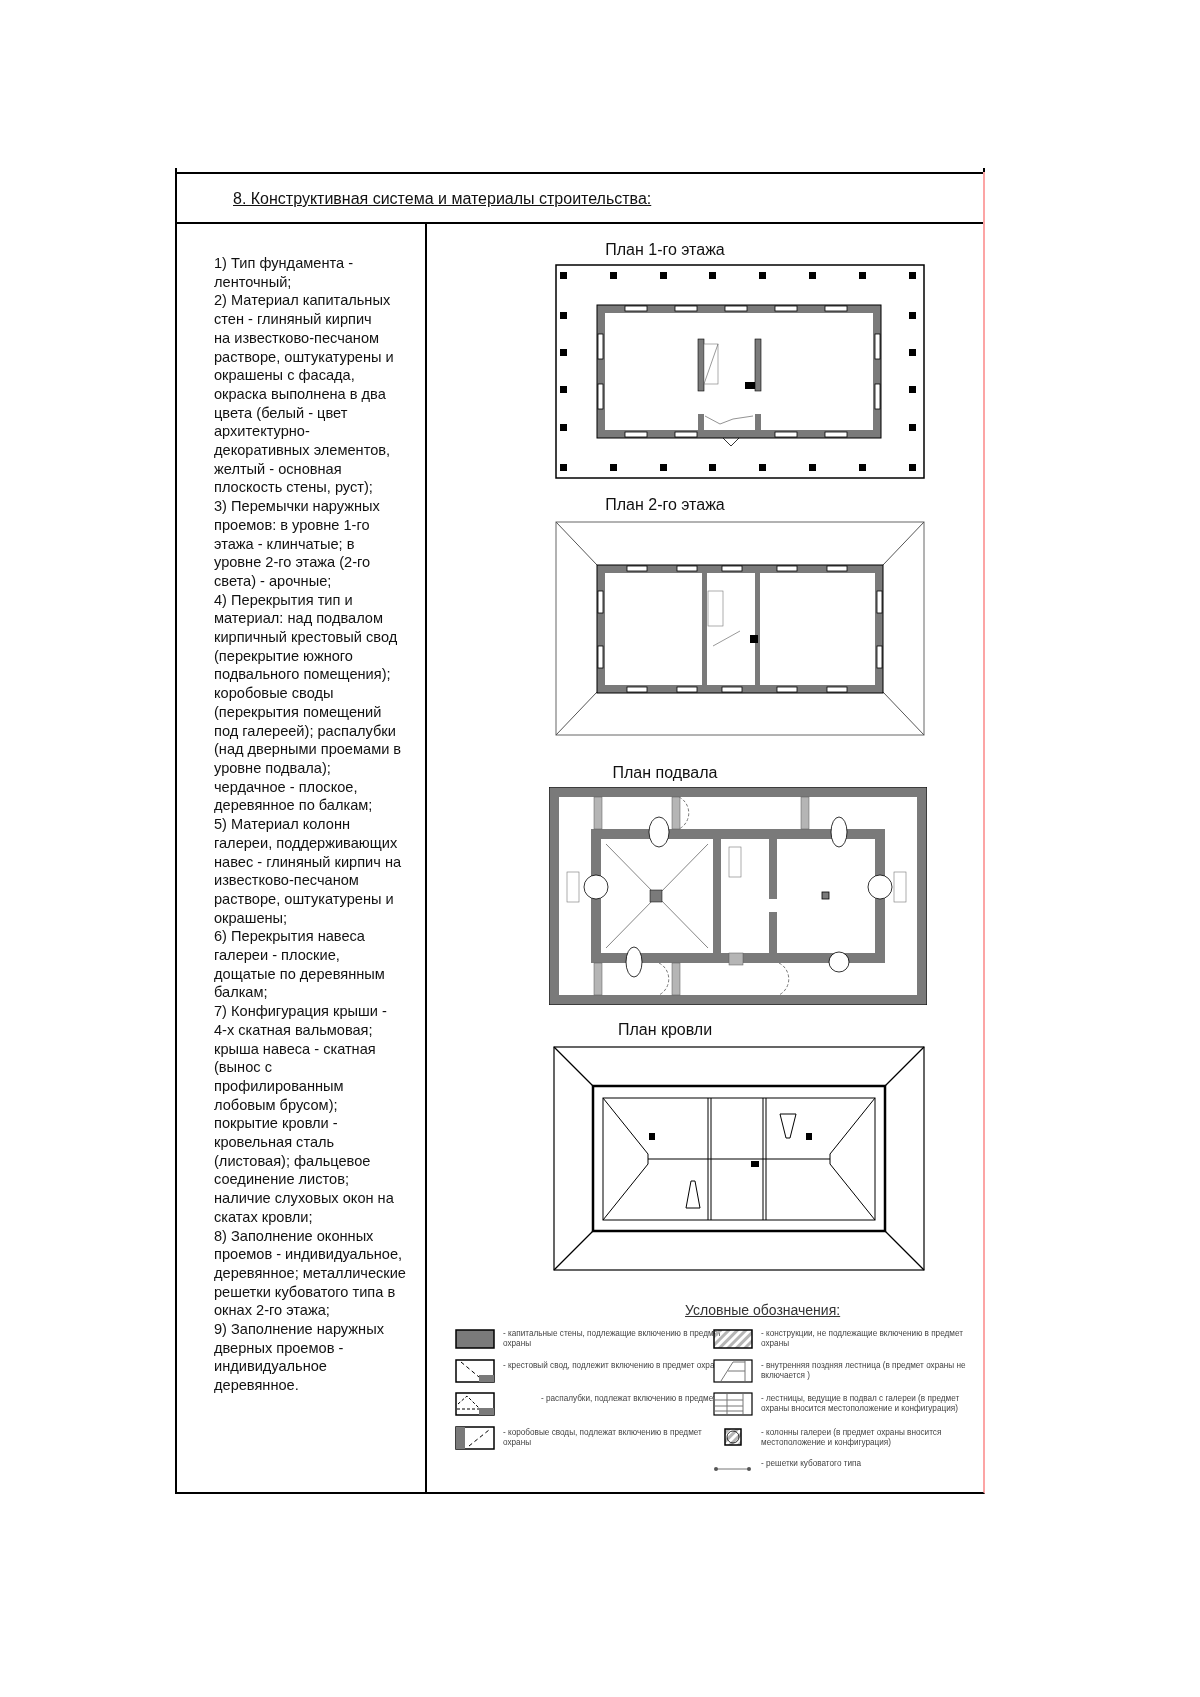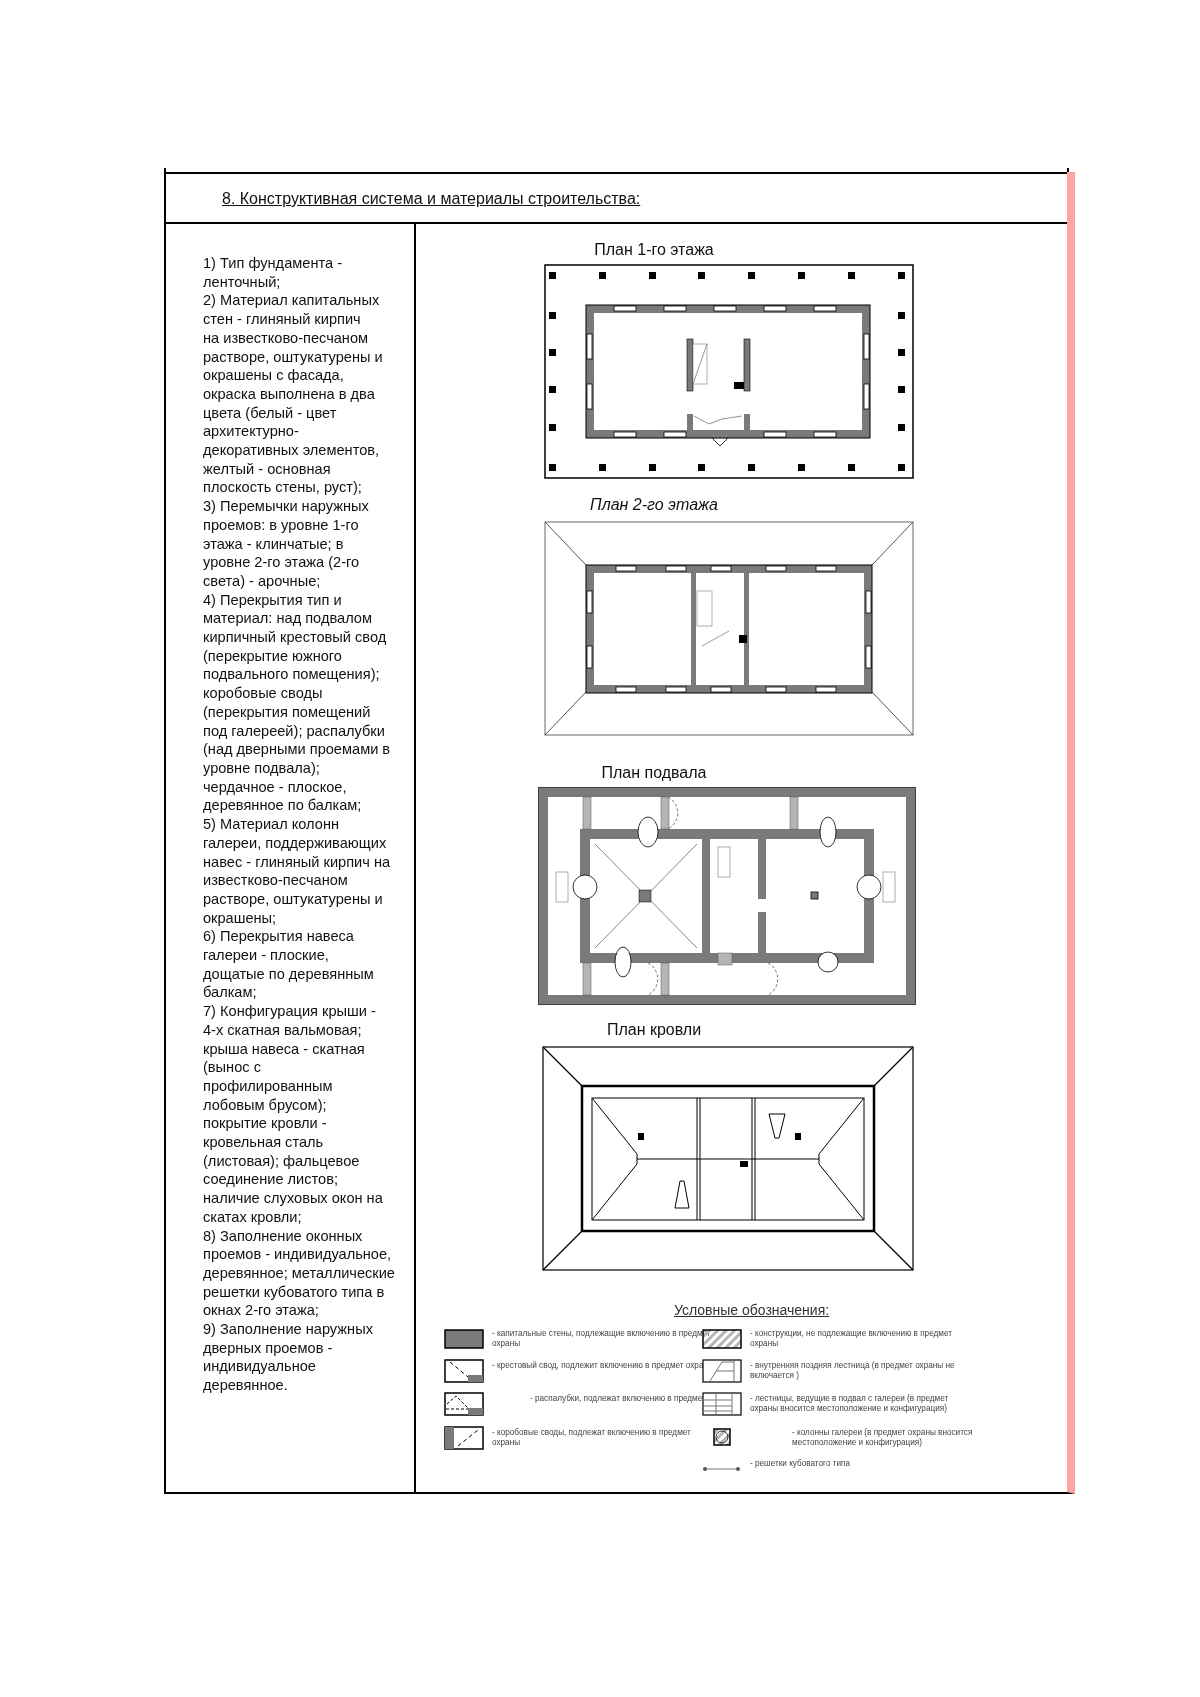--- a/index.html
+++ b/index.html
@@ -1,17 +1,17 @@
 <!DOCTYPE html>
 <html><head>
 <meta charset="utf-8">
 <style>
   html,body{margin:0;padding:0;background:#fff;}
   body{width:1200px;height:1697px;position:relative;font-family:"Liberation Sans",sans-serif;color:#111;}
-  .sheet{position:absolute;left:164px;top:172px;width:911px;height:1322px;border-left:2px solid #000;border-right:8px solid #fca5a5;border-bottom:2px solid #000;box-sizing:border-box;}
+  .sheet{position:absolute;left:175px;top:172px;width:810px;height:1322px;border-left:2px solid #000;border-right:2px solid #fca5a5;border-bottom:2px solid #000;box-sizing:border-box;}
   .top-ticks{position:absolute;top:-4px;left:-2px;right:-2px;height:4px;border-left:2px solid #000;border-right:2px solid #000;}
   .header{position:absolute;left:0;top:0;right:0;height:52px;border-top:2px solid #000;border-bottom:2px solid #000;box-sizing:border-box;}
   .header-title{position:absolute;left:56px;top:16px;font-size:16px;text-decoration:underline;}
   .left-col{position:absolute;left:0;top:52px;width:218px;bottom:0;border-right:2px solid #000;box-sizing:border-box;margin-left:32px;}
   .left-text{position:absolute;left:5px;top:30px;width:210px;font-size:14.6px;line-height:18.7px;white-space:pre-line;}
   .right-col{position:absolute;left:218px;top:52px;right:0;bottom:0;}
   .plan-title{position:absolute;font-size:16px;text-align:center;width:300px;}
   .plan{position:absolute;}
   .plan svg{display:block;}
   .legend-title{position:absolute;left:290px;top:1078px;font-size:14px;text-decoration:underline;color:#333;}
@@ -147,21 +147,21 @@
         <rect x="149" y="80" width="14" height="40" fill="#fff" stroke="#777" stroke-width="0.6"></rect>
         <line x1="149" y1="120" x2="163" y2="80" stroke="#555" stroke-width="0.6"></line>
         <rect x="190" y="118" width="10" height="7" fill="#000"></rect>
         <rect x="143" y="150" width="6" height="20" fill="#7a7a7a"></rect>
         <rect x="200" y="150" width="6" height="20" fill="#7a7a7a"></rect>
         <polyline points="150,152 165,160 178,155 198,152" fill="none" stroke="#777" stroke-width="0.8"></polyline>
         <polyline points="168,174 176,182 184,174" fill="none" stroke="#000" stroke-width="0.8"></polyline>
       </svg>
     </div>
 
-    <div class="plan-title" style="left:120px;top:272px;font-style:italic;">План 2-го этажа</div>
+    <div class="plan-title" style="left:120px;top:272px;">План 2-го этажа</div>
     <div class="plan" style="left:160px;top:297px;">
       <svg width="370" height="215" viewBox="0 0 370 215">
         <rect x="1" y="1" width="368" height="213" fill="#fff" stroke="#666" stroke-width="1"></rect>
         <line x1="1" y1="1" x2="42" y2="44" stroke="#555"></line>
           <line x1="369" y1="1" x2="328" y2="44" stroke="#555"></line>
         <line x1="1" y1="214" x2="42" y2="171" stroke="#555"></line>
           <line x1="369" y1="214" x2="328" y2="171" stroke="#555"></line>
         <rect x="46" y="48" width="278" height="120" fill="#fff" stroke="#7a7a7a" stroke-width="8"></rect>
         <rect x="42" y="44" width="286" height="128" fill="none" stroke="#000" stroke-width="1"></rect>
         <rect x="147" y="52" width="5" height="112" fill="#7a7a7a"></rect>
@@ -312,21 +312,21 @@
       <svg class="legend-sym" viewBox="0 0 40 24">
           <rect x="1" y="1" width="38" height="22" fill="#fff" stroke="#000" stroke-width="1.2"></rect>
           <line x1="2" y1="8" x2="30" y2="8" stroke="#777"></line>
           <line x1="2" y1="14" x2="30" y2="14" stroke="#777"></line>
           <line x1="2" y1="19" x2="30" y2="19" stroke="#777"></line>
           <line x1="14" y1="2" x2="14" y2="22" stroke="#777"></line>
           <line x1="30" y1="2" x2="30" y2="22" stroke="#777"></line>
         </svg>
       <div class="legend-text">-  лестницы, ведущие в подвал с галереи (в предмет охраны вносится местоположение и конфигурация)</div>
     </div>
-    <div class="legend-item" style="left:318px;top:1202px;gap:42px;">
+    <div class="legend-item" style="left:318px;top:1202px;">
       <svg class="legend-sym" viewBox="0 0 40 24">
           <rect x="12" y="3" width="16" height="16" fill="url(#hatch)" stroke="#000" stroke-width="1.5"></rect>
           <circle cx="20" cy="11" r="6" fill="none" stroke="#000" stroke-width="0.8"></circle>
         </svg>
       <div class="legend-text">-  колонны галереи (в предмет охраны вносится местоположение и конфигурация)</div>
     </div>
     <div class="legend-item" style="left:318px;top:1233px;">
       <svg class="legend-sym" viewBox="0 0 40 24">
           <line x1="2" y1="12" x2="36" y2="12" stroke="#777" stroke-width="1"></line>
           <circle cx="3" cy="12" r="2" fill="#555"></circle>

